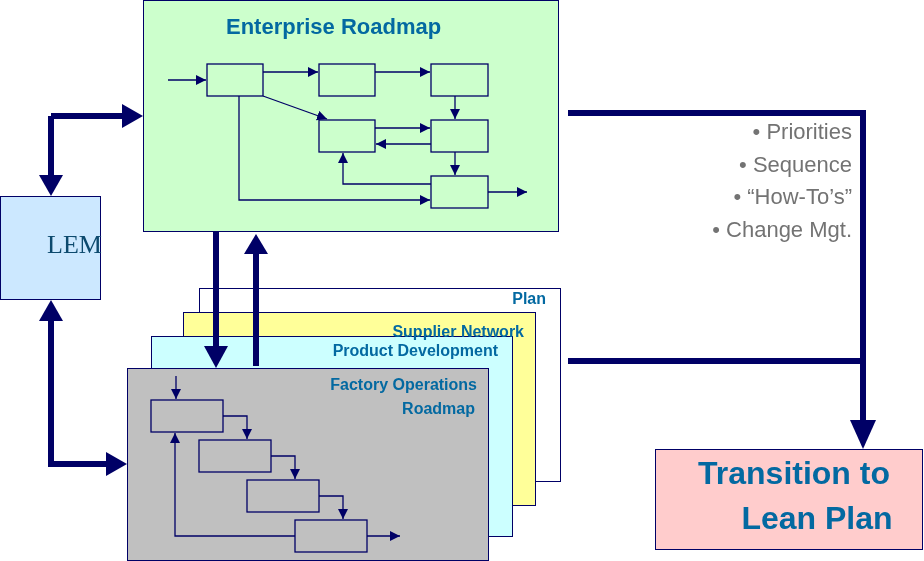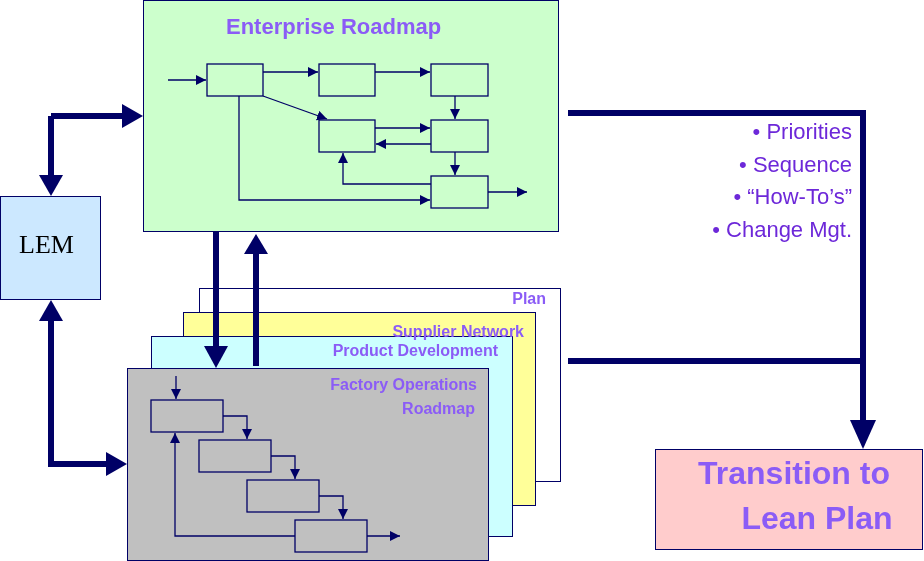--- a/index.html
+++ b/index.html
@@ -1,41 +1,41 @@
 <!DOCTYPE html>
 <html><head>
 <meta charset="utf-8">
 <style>
   html,body{margin:0;padding:0;background:#ffffff;}
   body{width:924px;height:561px;position:relative;overflow:hidden;font-family:"Liberation Sans",sans-serif;color:#000066;}
   .box{position:absolute;box-sizing:border-box;border:1px solid #000066;}
-  .label-bold{position:absolute;font-weight:bold;color:#8b5cf6;font-family:"Liberation Sans",sans-serif;}
+  .label-bold{position:absolute;font-weight:bold;color:#0369a1;font-family:"Liberation Sans",sans-serif;}
   svg{position:absolute;left:0;top:0;}
-  .bullets{position:absolute;right:72px;top:116px;text-align:right;font-size:22px;line-height:32.5px;color:#6d28d9;font-family:"Liberation Sans",sans-serif;}
+  .bullets{position:absolute;right:72px;top:116px;text-align:right;font-size:22px;line-height:32.5px;color:#737373;font-family:"Liberation Sans",sans-serif;}
   .bullets div{white-space:nowrap;}
 </style>
 </head>
 <body>
 
 <div class="box" style="left:199px;top:288px;width:362px;height:194px;background:#ffffff;"></div>
 <div class="box" style="left:183px;top:312px;width:353px;height:194px;background:#ffff99;"></div>
 <div class="box" style="left:151px;top:336px;width:362px;height:201px;background:#ccffff;"></div>
 <div class="box" style="left:127px;top:368px;width:362px;height:193px;background:#c0c0c0;"></div>
 
 <div class="label-bold" style="right:378px;top:290px;font-size:16px;">Plan</div>
 <div class="label-bold" style="right:400px;top:323px;font-size:16px;">Supplier Network</div>
 <div class="label-bold" style="right:426px;top:342px;font-size:16px;">Product Development</div>
 <div class="label-bold" style="right:447px;top:376px;font-size:16px;">Factory Operations</div>
 <div class="label-bold" style="right:449px;top:400px;font-size:16px;">Roadmap</div>
 
 <div class="box" style="left:143px;top:0px;width:416px;height:232px;background:#ccffcc;"></div>
 <div class="label-bold" style="left:226px;top:14px;font-size:22px;">Enterprise Roadmap</div>
 
 <div class="box" style="left:0px;top:196px;width:101px;height:104px;background:#cce8ff;"></div>
-<div style="position:absolute;left:0;top:230px;width:93px;text-align:center;font-family:'Liberation Serif',serif;font-size:26px;color:#000000;">LEM</div>
+<div style="position:absolute;left:0;top:230px;width:93px;text-align:center;font-family:'Liberation Serif',serif;font-size:26px;color:#0c4a6e;padding-left:28px;">LEM</div>
 
 <div class="box" style="left:655px;top:449px;width:268px;height:101px;background:#ffcccc;"></div>
 <div class="label-bold" style="left:655px;width:278px;text-align:center;top:455px;font-size:32px;">Transition to</div>
 <div class="label-bold" style="left:655px;width:324px;text-align:center;top:500px;font-size:32px;">Lean Plan</div>
 
 <div class="bullets">
   <div>• Priorities</div>
   <div>• Sequence</div>
   <div>• “How-To’s”</div>
   <div>• Change Mgt.</div>

